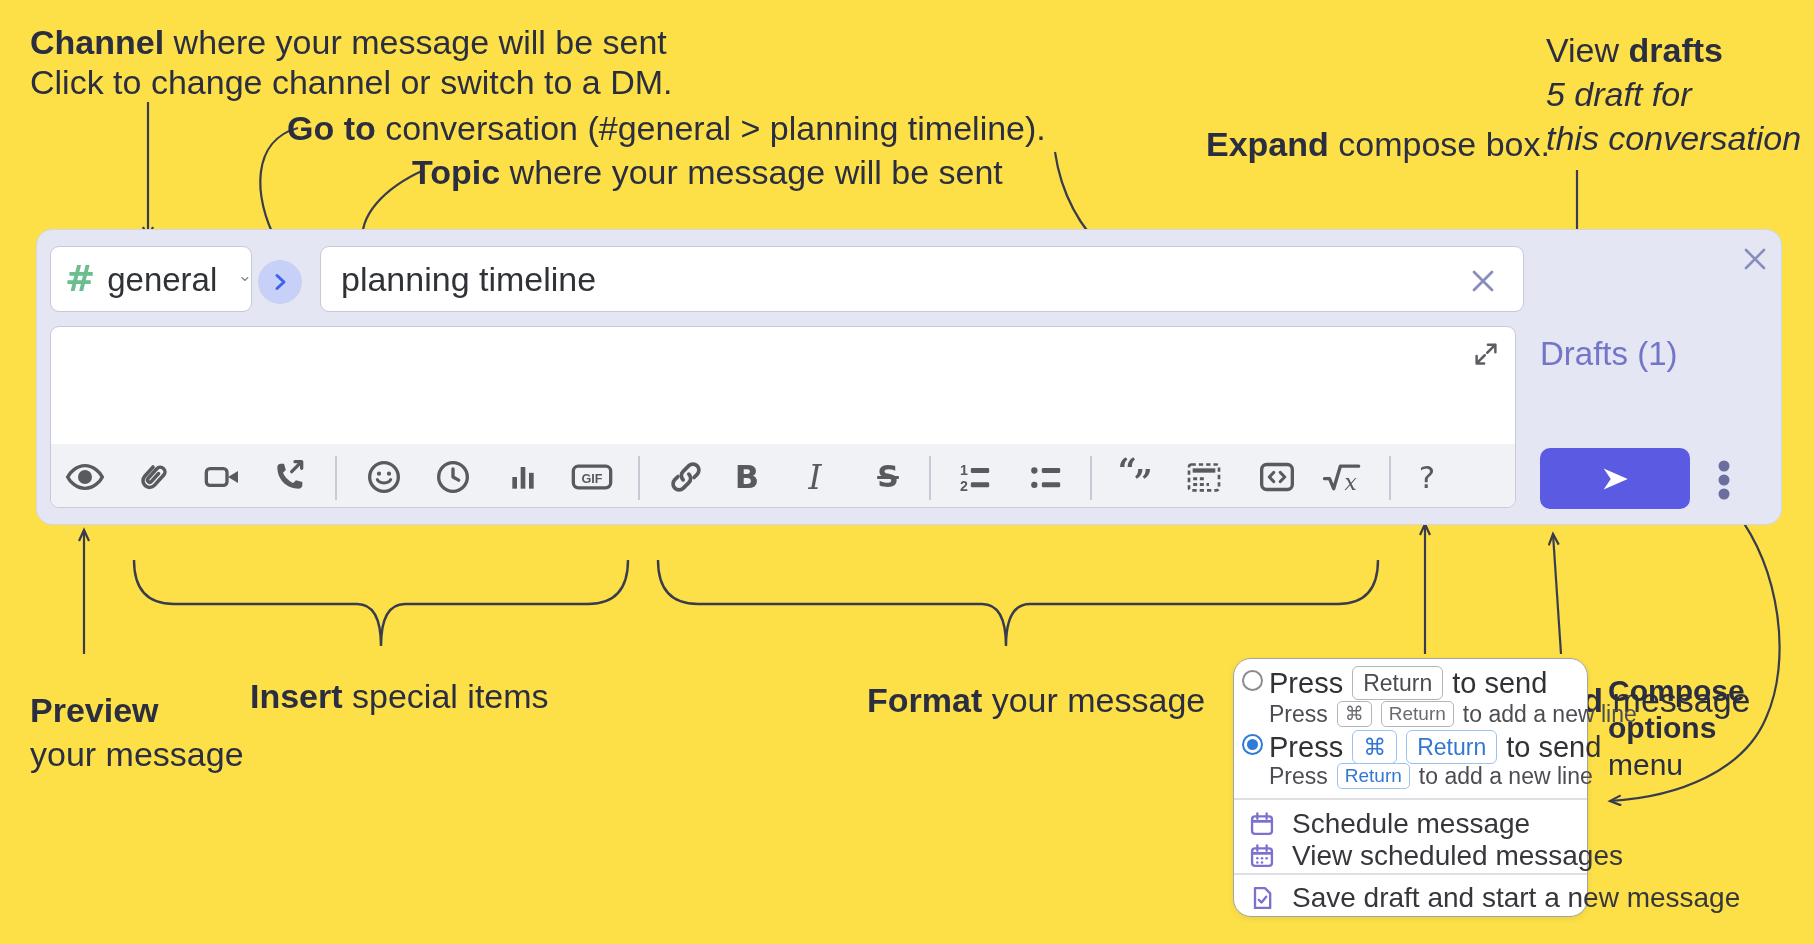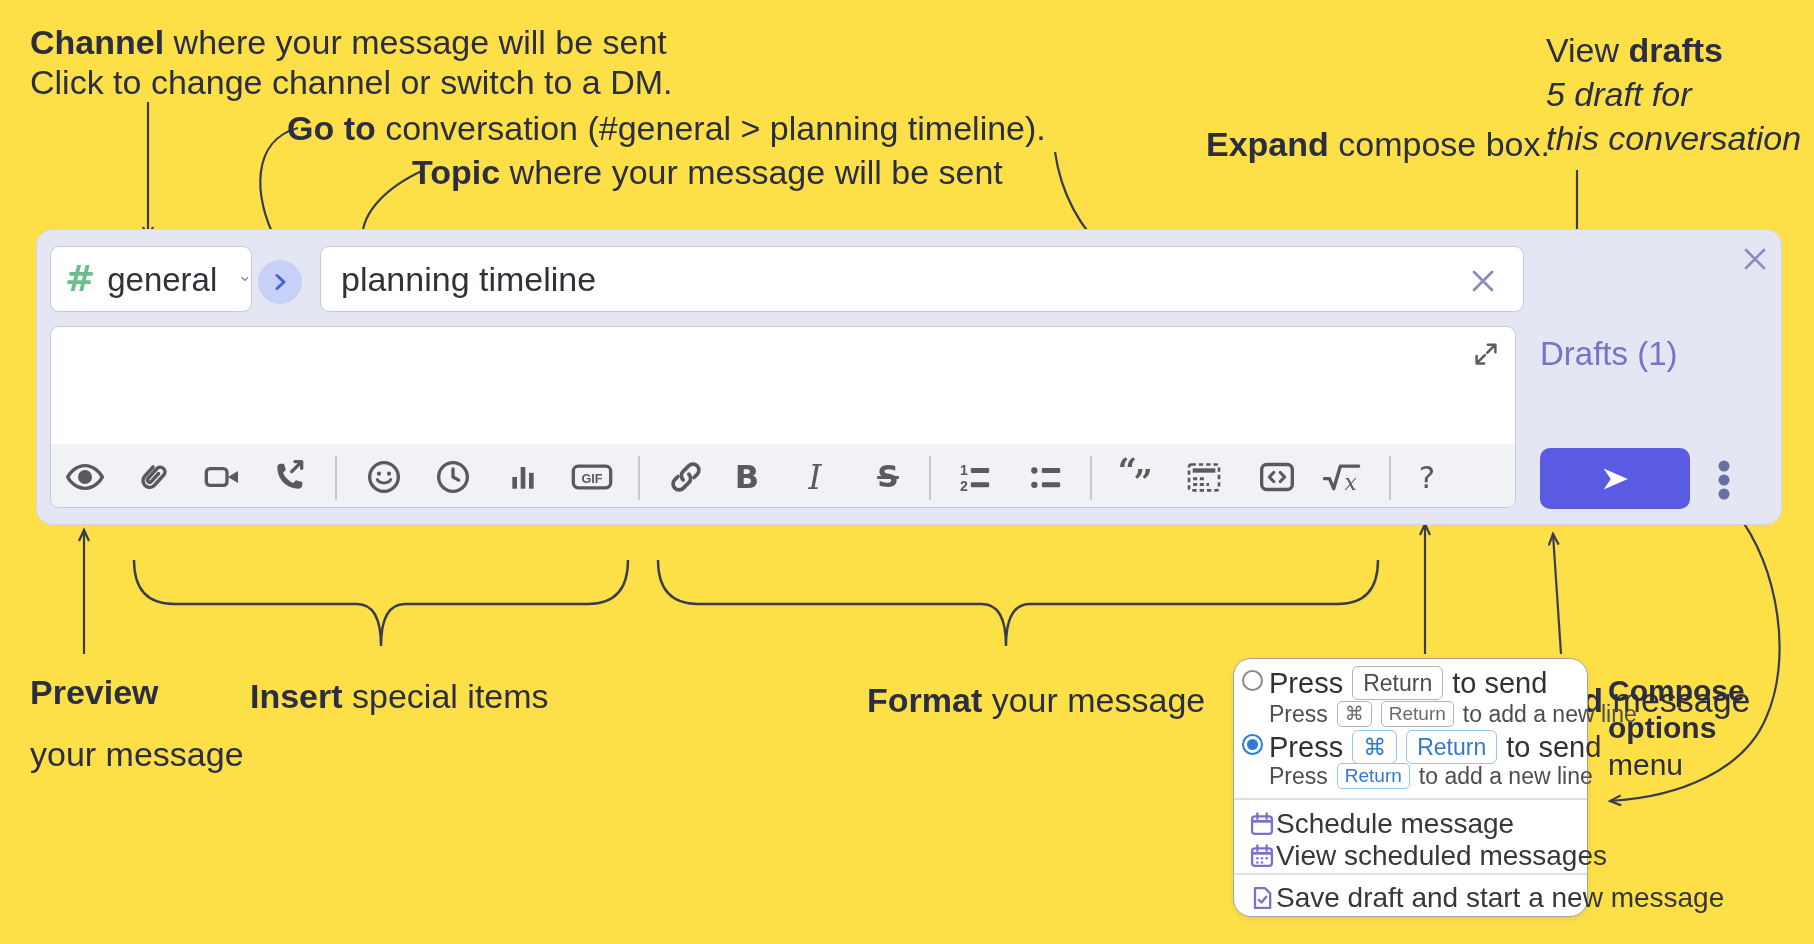--- a/index.html
+++ b/index.html
@@ -55,21 +55,21 @@
   .prow.sub{font:400 23px/24px "Liberation Sans",sans-serif;color:#4c4d52;}
   .key{display:inline-flex;align-items:center;justify-content:center;border:1.5px solid #b3b4b8;
        border-radius:6px;padding:1px 10px;font-size:23px;color:#4a4b50;background:#fff;}
   .key.sm{font-size:19px;padding:0 7px;border-radius:5px;color:#6a6b70;}
   .key.blue{border-color:#9cc3ee;color:#3178d0;}
   .radio{position:absolute;left:8px;width:21px;height:21px;border-radius:50%;
          border:2.5px solid #8a8b90;background:#fff;box-sizing:border-box;cursor:pointer;}
   .radio.sel{border-color:#2e7cd8;}
   .radio.sel::after{content:"";position:absolute;inset:3px;border-radius:50%;background:#2e7cd8;}
   .pdiv{position:absolute;left:0;width:100%;height:1.5px;background:#e0e0e4;}
-  .mitem{position:absolute;left:14px;display:flex;align-items:center;cursor:pointer;
+  .mitem{position:absolute;left:14px;display:flex;align-items:center;gap:16px;cursor:pointer;
          font:400 28px/30px "Liberation Sans",sans-serif;color:#36373c;white-space:nowrap;}
 </style>
 </head>
 <body>
 
 <div id="canvas">
 
   <svg id="overlay" width="1814" height="944">
     <defs>
       <marker id="ah" markerWidth="16" markerHeight="14" refX="12" refY="6" orient="auto" markerUnits="userSpaceOnUse">
@@ -107,21 +107,21 @@
   <div class="ann" style="left:1206px;top:124px;">
     <span class="b">Expand</span><span> compose box.</span>
   </div>
 
   <div class="ann lh44" style="left:1546px;top:28px;">
     <div><span>View </span><span class="b">drafts</span></div>
     <div class="i">5 draft for</div>
     <div class="i">this conversation</div>
   </div>
 
-  <div class="ann" style="left:30px;top:672px;">
+  <div class="ann" style="left:30px;top:690px;">
     <span class="b">Preview</span>
   </div>
   <div class="ann" style="left:30px;top:734px;">
     <span>your message</span>
   </div>
 
   <div class="ann" style="left:250px;top:676px;">
     <span class="b">Insert</span><span> special items</span>
   </div>
 

